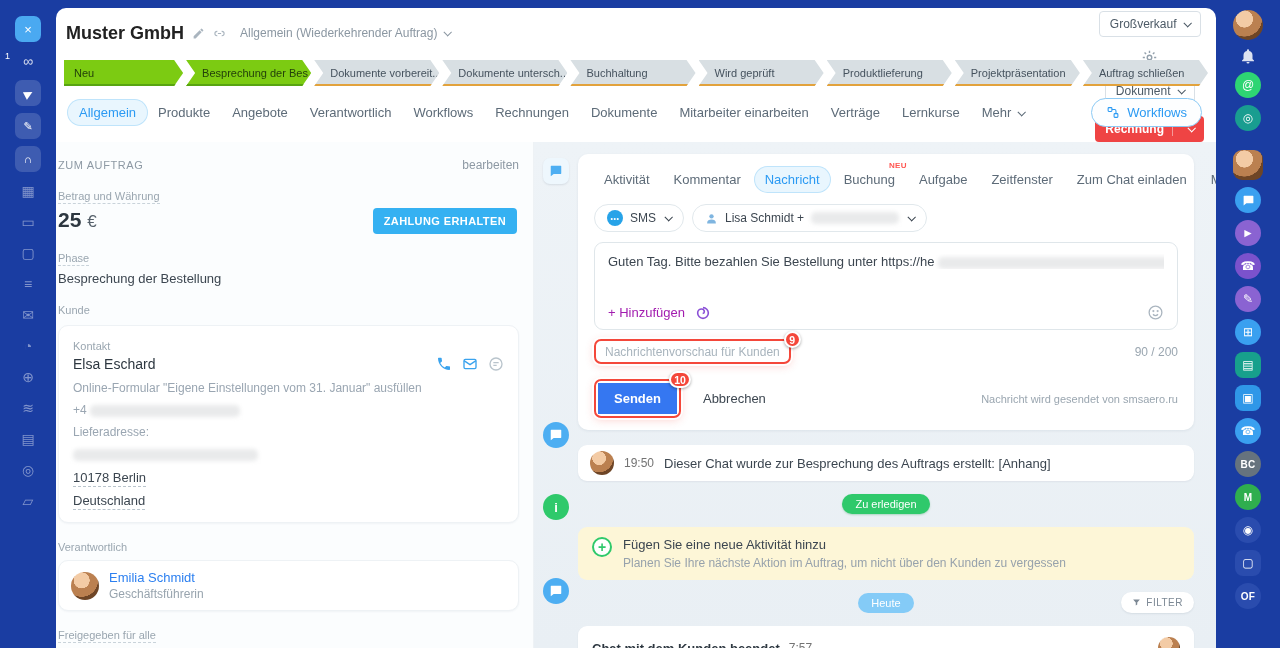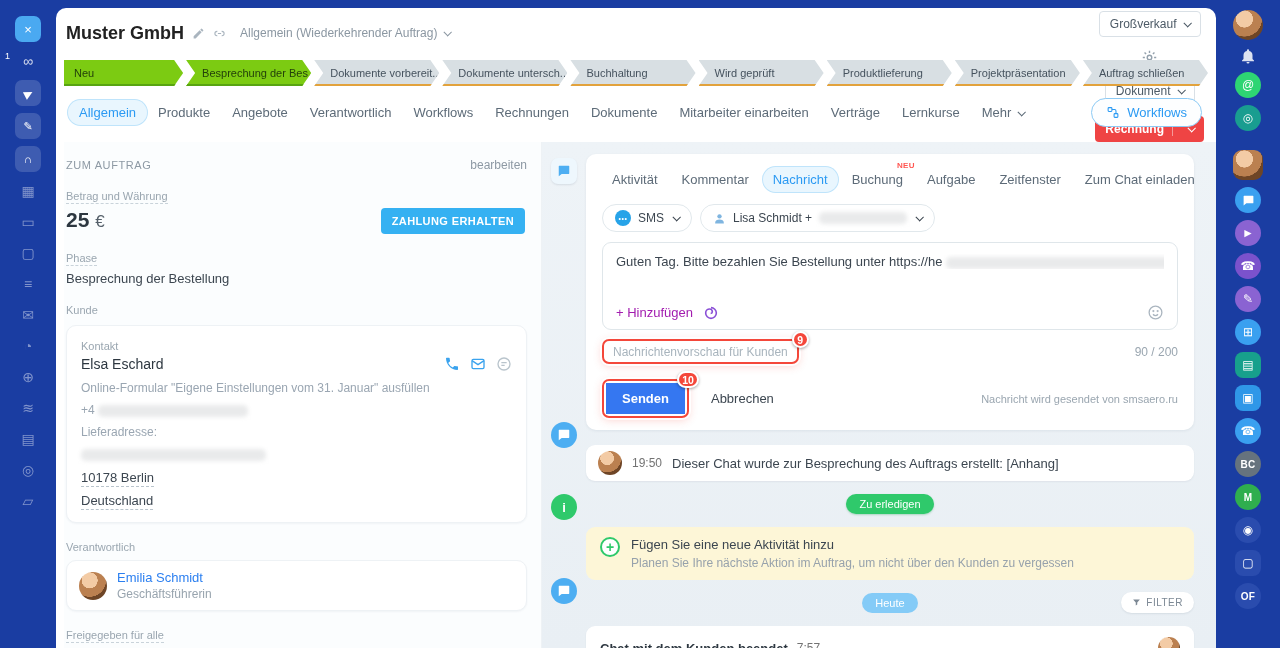--- a/index.html
+++ b/index.html
@@ -53,21 +53,21 @@
   
   .tabs { display:flex; align-items:center; padding:12px 14px 10px 12px; font-size:13px; color:#5d6b78; }
   .tab { padding:5px 11px; cursor:pointer; display:flex; align-items:center; white-space:nowrap; }
   .tab.active { color:#2b9af3; background:#e9f6fe; box-shadow:0 0 0 1px #bfe4fb; border-radius:15px; }
   .btn-workflows { margin-left:auto; display:flex; align-items:center; gap:7px; border:1px solid #8ccaf5;
     color:#2b9af3; border-radius:16px; padding:6px 14px; font-size:13px; background:#fdfeff; cursor:pointer; }
   .btn-workflows svg { width:14px; height:13px; }
 
   
   .content { position:absolute; top:134px; left:0; right:0; bottom:0; display:flex; }
-  .lpanel { width:478px; background:#fbfdfe; border-right:1px solid #eef2f5; padding:16px 14px 0 2px; overflow:hidden;margin-left:8px; }
+  .lpanel { width:478px; background:#fbfdfe; border-right:1px solid #eef2f5; padding:16px 14px 0 2px; overflow:hidden; }
   .rpanel { flex:1; background:linear-gradient(180deg,#eef3f7,#e9eff4); position:relative; padding:12px 22px 0 44px; overflow:hidden; }
 
   
   .sec-hdr { display:flex; align-items:center; font-size:11px; color:#8d99a4; letter-spacing:.6px; }
   .edit-link { margin-left:auto; font-size:12px; color:#8d99a4; letter-spacing:0; cursor:pointer; }
   .fld-label { font-size:11px; color:#9aa6b0; display:inline-block; margin-top:18px; }
   .fld-label.dashed { border-bottom:1px dashed #c9d3da; padding-bottom:1px; }
   .amount-row { display:flex; margin-top:4px; }
   .amount { font-size:21px; color:#2d3740; }
   .amount .cur { font-size:17px; color:#55606a; }

